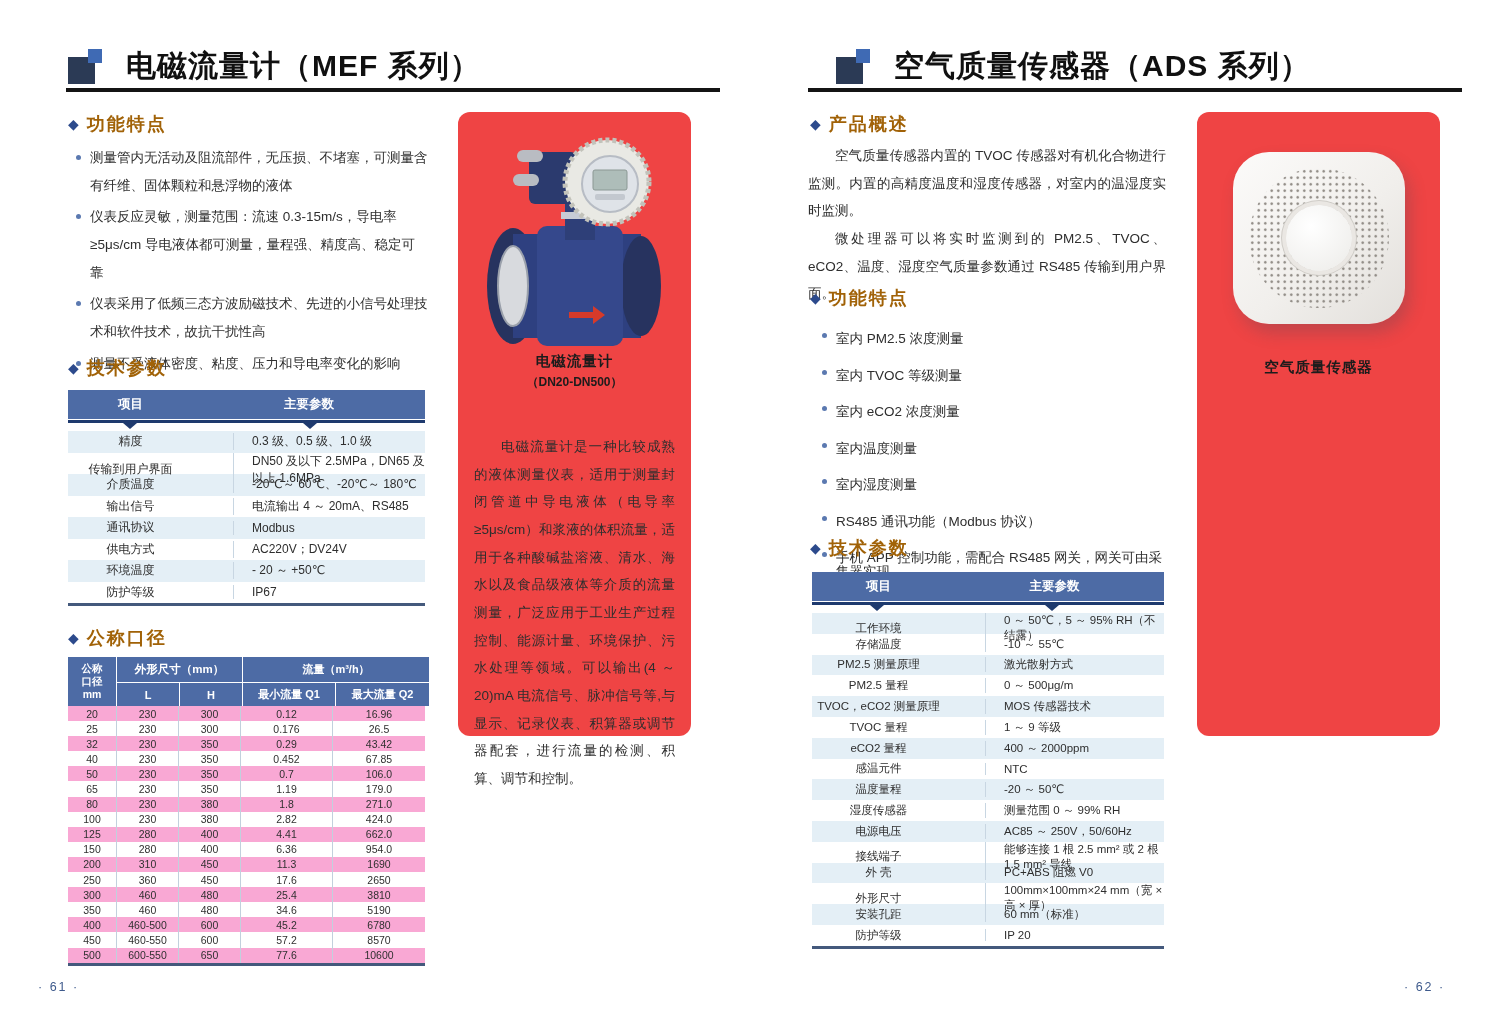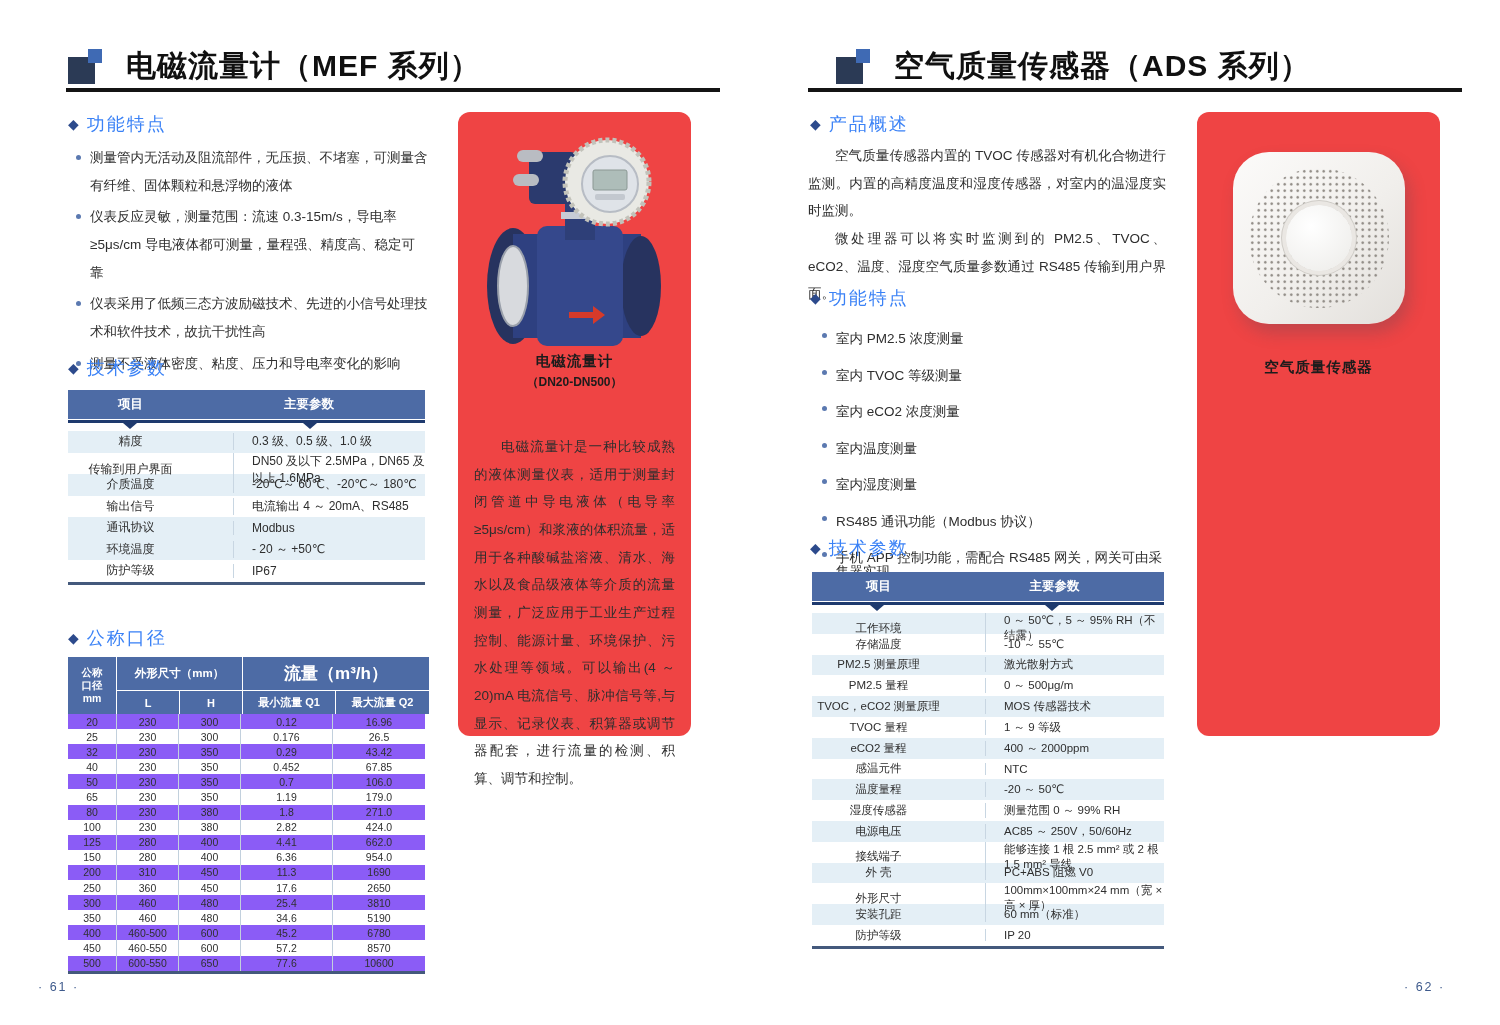--- a/index.html
+++ b/index.html
@@ -11,21 +11,21 @@
   
   .page-title{position:absolute;top:40px;height:52px;display:flex;align-items:center;}
   .title-icon{position:relative;width:40px;height:42px;display:inline-block;flex:0 0 40px;}
   .sq-big{position:absolute;left:2px;top:12px;width:27px;height:27px;background:#2b3a55;}
   .sq-small{position:absolute;left:22px;top:4px;width:14px;height:14px;background:#3f6ab4;}
   .page-title h1{font-size:30px;font-weight:bold;color:#101010;margin:0 0 0 20px;letter-spacing:1px;}
   .title-rule{position:absolute;height:4px;background:#141414;}
   
   .sec-head{position:absolute;display:flex;align-items:center;}
   .diamond{color:#2c4a8c;font-size:14px;margin-right:8px;}
-  .sec-title{font-size:18px;font-weight:normal;color:#3b82f6;letter-spacing:2px;}
+  .sec-title{font-size:18px;font-weight:bold;color:#a16207;letter-spacing:2px;}
   
   .bullet-list{position:absolute;}
   .bullet-item{display:flex;align-items:flex-start;}
   .list-loose .bullet-item{margin-bottom:4px;}
   .b-dot{width:5px;height:5px;border-radius:50%;background:#5b79b0;margin:11px 9px 0 0;flex:0 0 5px;}
   .b-text{font-size:13.5px;line-height:2.05;color:#2e2e2e;}
   .list-tight .b-text{line-height:1.0;padding:6px 0;}
   .list-tight .bullet-item{margin-bottom:11px;}
   .list-tight .b-dot{margin-top:7px;}
   
@@ -50,24 +50,24 @@
   #tech-table-right .kv-row{height:20.8px;}
   #tech-table-right .kv-v{font-size:11.5px;}
   #tech-table-right .kv-k{font-size:11.5px;}
   #tech-table-right .tri.t1{left:58px;} #tech-table-right .tri.t2{left:233px;}
   
   .size-table{position:absolute;left:68px;top:657px;width:357px;}
   .sz-head{display:grid;grid-template-columns:48px 62px 62px 92px 93px;grid-auto-rows:auto;background:#ffffff;gap:1px;}
   .sz-cell{background:#4d6ba5;color:#fff;font-weight:bold;display:flex;align-items:center;justify-content:center;text-align:center;}
   .sz-corner{grid-row:1 / span 2;grid-column:1;font-size:10.5px;line-height:1.25;flex-direction:column;}
   .sz-g1{grid-column:2 / span 2;font-size:11.5px;padding:5px 0;}
-  .sz-g2{grid-column:4 / span 2;font-size:17px;padding:5px 0;}
+  .sz-g2{grid-column:4 / span 2;font-size:11px;padding:5px 0;}
   .sz-sub{font-size:11px;padding:4px 0;}
   .sz-row{display:grid;grid-template-columns:48px 62px 62px 92px 93px;height:15.1px;align-items:center;}
-  .sz-row.alt{background:#8b5cf6;}
+  .sz-row.alt{background:#f9a8d4;}
   .sz-row div{font-size:10.5px;text-align:center;border-left:1px solid #c2d0dd;height:100%;display:flex;align-items:center;justify-content:center;}
   .sz-row div:first-child{border-left:none;}
   
   .panel{position:absolute;top:112px;height:624px;background:#ef4444;border-radius:12px;}
   #panel-left{left:458px;width:233px;}
   #panel-right{left:1197px;width:243px;}
   .panel-caption{font-size:14.5px;font-weight:bold;color:#1c1c1c;text-align:center;letter-spacing:1px;}
   .panel-caption-sub{font-size:12px;font-weight:bold;color:#1c1c1c;text-align:center;margin-top:3px;}
   .panel-desc{font-size:13.5px;line-height:2.05;text-indent:2em;text-align:justify;color:#2e2e2e;margin:14px 16px 0 16px;}
   
@@ -146,20 +146,24 @@
       <div class="kv-k">介质温度</div>
       <div class="kv-v">-20℃～ 60℃、-20℃～ 180℃</div>
     </div>
     <div class="kv-row">
       <div class="kv-k">输出信号</div>
       <div class="kv-v">电流输出 4 ～ 20mA、RS485</div>
     </div>
     <div class="kv-row alt">
       <div class="kv-k">通讯协议</div>
       <div class="kv-v">Modbus</div>
+    </div>
+    <div class="kv-row">
+      <div class="kv-k">供电方式</div>
+      <div class="kv-v">AC220V；DV24V</div>
     </div>
     <div class="kv-row alt">
       <div class="kv-k">环境温度</div>
       <div class="kv-v">- 20 ～ +50℃</div>
     </div>
     <div class="kv-row">
       <div class="kv-k">防护等级</div>
       <div class="kv-v">IP67</div>
     </div>
     <div class="kv-bottom"></div>

